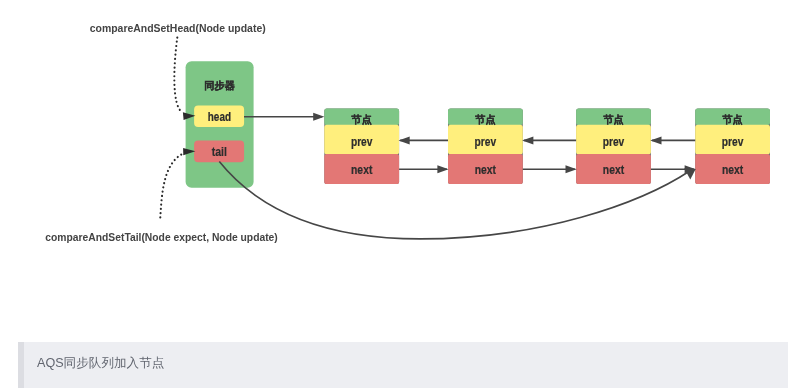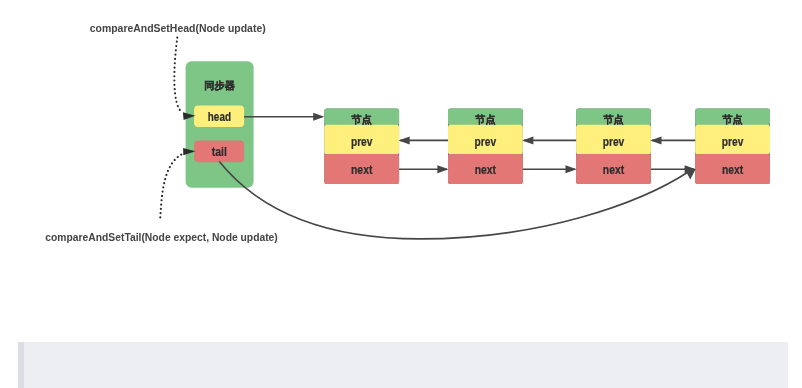--- a/index.html
+++ b/index.html
@@ -94,13 +94,14 @@
         <path d="M219.3 161.5 C260 212 325 238.9 420 238.9 C540 238.9 640 204 690.5 170.5" fill="none" stroke="#464646" stroke-width="1.6"></path>
         <path d="M695.7 169.0 L684.2 168.2 L690.3 179.4 Z" fill="#464646"></path>
       </g>
 
     <text class="cas-label" x="89.7" y="31.6" textLength="176.0" lengthAdjust="spacingAndGlyphs">compareAndSetHead(Node update)</text>
     <text class="cas-label" x="45.3" y="241.2" textLength="232.5" lengthAdjust="spacingAndGlyphs">compareAndSetTail(Node expect, Node update)</text>
   </svg>
 
   <div class="note"></div>
   <div class="note-bar"></div>
+  <div class="note-text">AQS同步队列加入节点</div>
 </div>
 
 </body></html>

